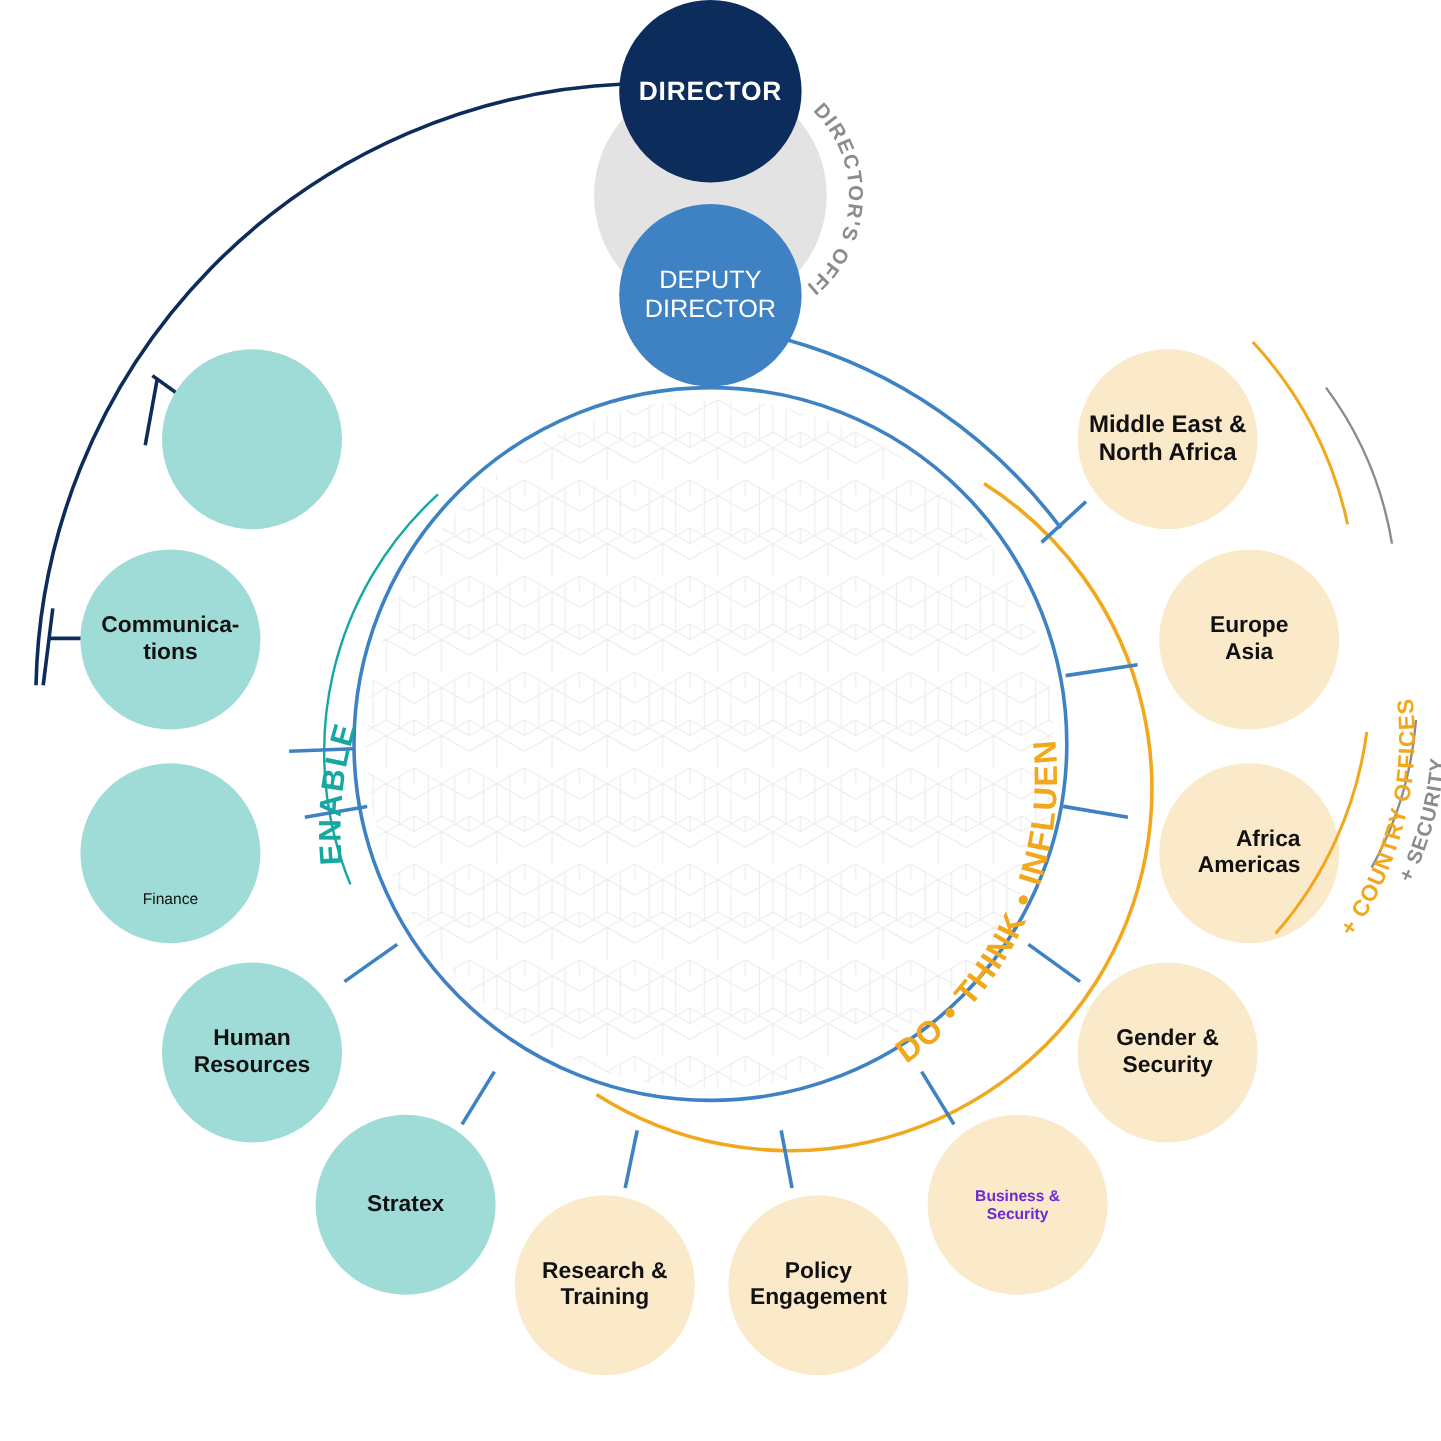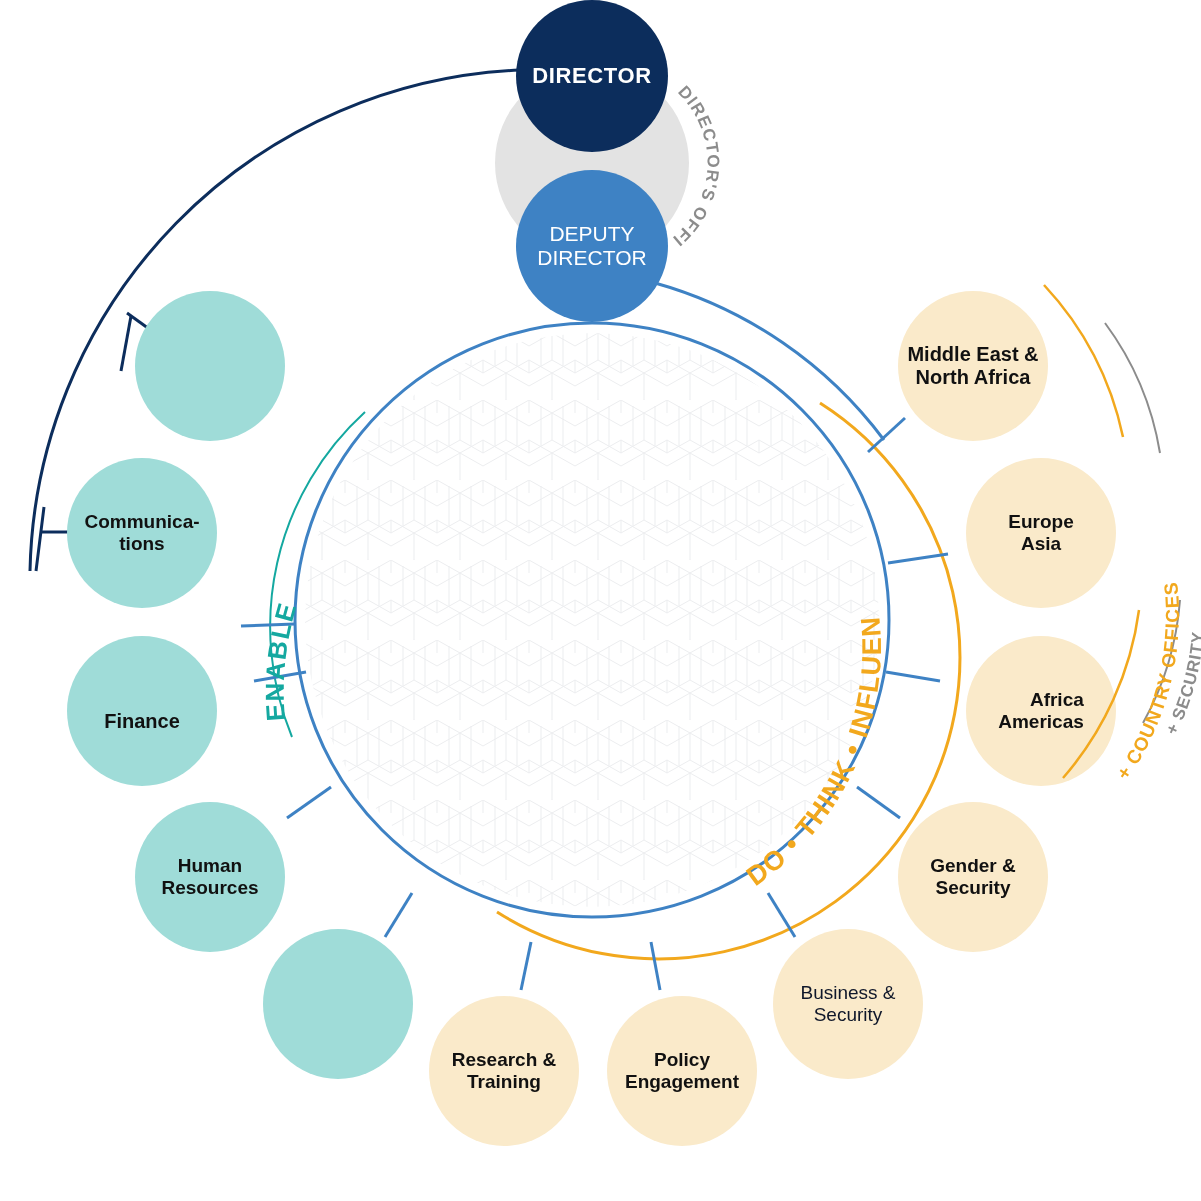--- a/index.html
+++ b/index.html
@@ -157,33 +157,34 @@
 
   <div class="node-label" style="left:492px;top:46px;width:200px;height:60px;color:#FFFFFF;font-size:22px;font-weight:bold;letter-spacing:0.6px;">DIRECTOR</div>
 
   <div class="node-label" style="left:492px;top:206px;width:200px;height:80px;color:#FFFFFF;font-size:21px;font-weight:normal;">DEPUTY
 DIRECTOR</div>
 
 
   <div class="node-label" style="left:52px;top:493px;width:180px;height:80px;color:#111111;font-size:19px;font-weight:bold;">Communica-
 tions</div>
 
-  <div class="node-label" style="left:52px;top:692px;width:180px;height:60px;color:#111111;font-size:20px;font-weight:bold;">Finance</div>
+  <div class="node-label" style="left:52px;top:719px;width:180px;height:60px;color:#111111;font-size:13px;font-weight:normal;">Finance</div>
 
   <div class="node-label" style="left:120px;top:837px;width:180px;height:80px;color:#111111;font-size:19px;font-weight:bold;">Human
 Resources</div>
 
+  <div class="node-label" style="left:248px;top:974px;width:180px;height:60px;color:#111111;font-size:19px;font-weight:bold;">Stratex</div>
 
   <div class="node-label" style="left:414px;top:1031px;width:180px;height:80px;color:#111111;font-size:19px;font-weight:bold;">Research &amp;
 Training</div>
 
   <div class="node-label" style="left:592px;top:1031px;width:180px;height:80px;color:#111111;font-size:19px;font-weight:bold;text-align:center;">Policy
 Engagement</div>
 
-  <div class="node-label" style="left:758px;top:964px;width:180px;height:80px;color:#0f172a;font-size:19px;font-weight:normal;">Business &amp;
+  <div class="node-label" style="left:758px;top:964px;width:180px;height:80px;color:#6d28d9;font-size:13px;font-weight:bold;">Business &amp;
 Security</div>
 
   <div class="node-label" style="left:883px;top:837px;width:180px;height:80px;color:#111111;font-size:19px;font-weight:bold;">Gender &amp;
 Security</div>
 
   <div class="node-label" style="left:951px;top:671px;width:180px;height:80px;color:#111111;font-size:19px;font-weight:bold;text-align:right;">Africa
 Americas</div>
 
   <div class="node-label" style="left:951px;top:493px;width:180px;height:80px;color:#111111;font-size:19px;font-weight:bold;">Europe
 Asia</div>

